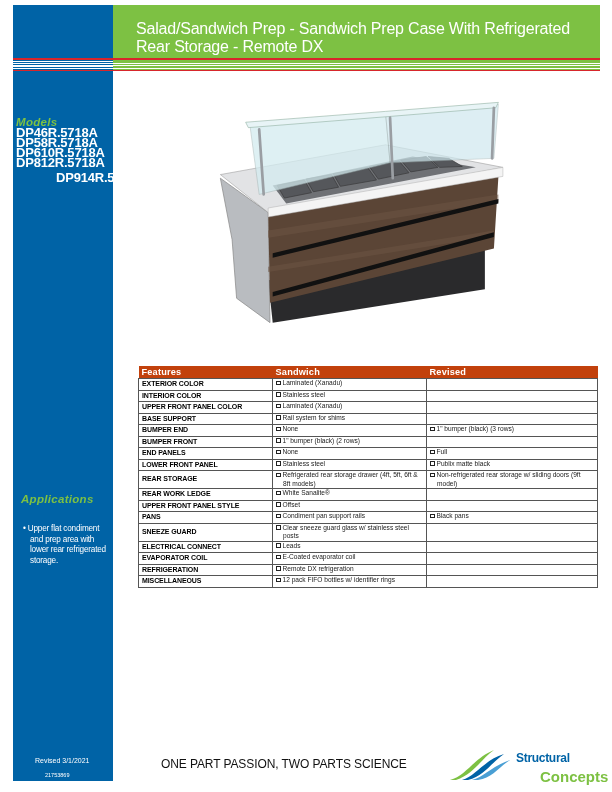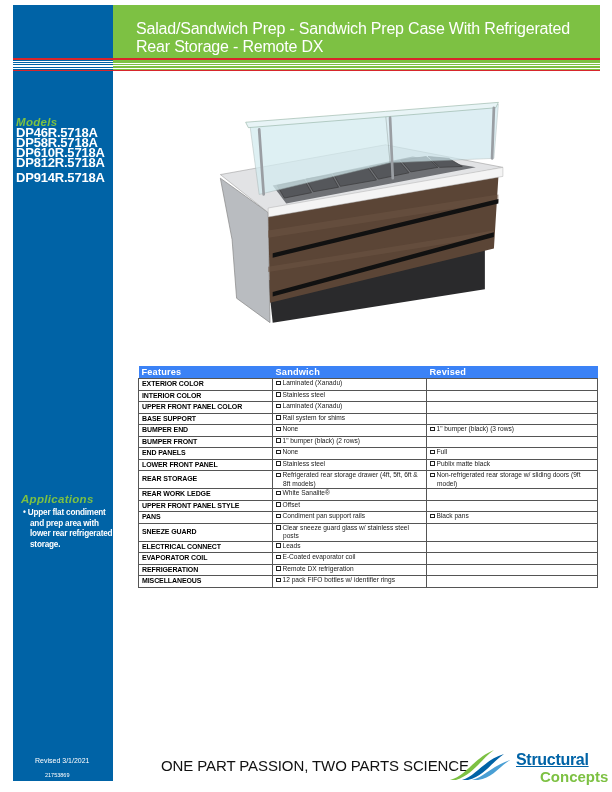--- a/index.html
+++ b/index.html
@@ -9,44 +9,44 @@
     .sidebar { position: absolute; left: 13px; top: 5px; width: 100px; height: 776px; background: #0063a6; }
     .header { position: absolute; left: 113px; top: 5px; width: 487px; height: 54px; background: #7dc143; }
     .title { position: absolute; left: 136px; top: 20px; width: 465px; color: #ffffff; font-size: 16px; line-height: 18px; letter-spacing: -0.2px; }
 
     .stripes { position: absolute; left: 13px; top: 58px; width: 587px; height: 13px; }
     .stripe { position: absolute; left: 0; width: 587px; }
 
     .models { position: absolute; left: 16px; top: 108px; width: 96px; }
     .section-heading { color: #7dc143; font-weight: bold; font-style: italic; font-size: 11.5px; letter-spacing: 0.3px; margin-top: 8px; }
     .model-item { color: #ffffff; font-weight: bold; font-size: 13px; line-height: 10px; letter-spacing: -0.2px; }
-    .model-item.gap { margin-top: 5px; }
+    .model-item.gap { margin-top: 5px; margin-left: 40px; }
 
     .applications { position: absolute; left: 21px; top: 485px; width: 92px; }
-    .app-list { list-style: none; margin-top: 3px; font-weight: bold; }
+    .app-list { list-style: none; margin-top: 19px; }
     .app-list li { color: #ffffff; font-size: 8.2px; line-height: 10.5px; padding-left: 9px; text-indent: -7px; letter-spacing: -0.2px; }
 
     .product-image { position: absolute; left: 205px; top: 90px; width: 325px; height: 245px; }
 
     .spec-table { position: absolute; left: 138px; top: 366px; width: 459px; border-collapse: collapse; table-layout: fixed; }
     .spec-table col.c1 { width: 134px; }
     .spec-table col.c2 { width: 154px; }
     .spec-table col.c3 { width: 171px; }
-    .spec-table th { background: #3b82f6; color: #ffffff; font-size: 9.2px; font-weight: bold; text-align: left; padding: 1px 3px; height: 12px; letter-spacing: 0.2px; }
+    .spec-table th { background: #c2410c; color: #ffffff; font-size: 9.2px; font-weight: bold; text-align: left; padding: 1px 3px; height: 12px; letter-spacing: 0.2px; }
     .spec-table td { border: 1px solid #555; font-size: 6.6px; padding: 0 3px; vertical-align: top; height: 11.5px; line-height: 8.5px; }
     .spec-table td.feat { font-weight: bold; font-size: 7px; vertical-align: middle; letter-spacing: -0.1px; }
     .spec-table td.std, .spec-table td.opt { color: #222; }
     .box { display: inline-block; width: 4.5px; height: 4.5px; border: 0.7px solid #222; margin-right: 2px; vertical-align: 0px; }
     .wrap-text { padding-left: 7px; text-indent: -7px; display: block; }
 
     .footer-revised { position: absolute; left: 35px; top: 757px; color: #ffffff; font-size: 7px; }
     .footer-docnum { position: absolute; left: 45px; top: 772px; color: #ffffff; font-size: 5.5px; }
-    .tagline { position: absolute; left: 161px; top: 757px; font-size: 15px; color: #111; letter-spacing: -0.1px; }
+    .tagline { position: absolute; left: 161px; top: 757px; font-size: 12px; color: #111; letter-spacing: -0.1px; }
     .logo { position: absolute; left: 448px; top: 748px; width: 150px; height: 34px; }
-    .logo-word1 { position: absolute; left: 68px; top: 3px; font-weight: bold; font-size: 16px; color: #0063a6; letter-spacing: -0.3px; text-decoration: underline; }
+    .logo-word1 { position: absolute; left: 68px; top: 3px; font-weight: bold; font-size: 12px; color: #0063a6; letter-spacing: -0.3px; }
     .logo-word2 { position: absolute; left: 92px; top: 20px; font-weight: bold; font-size: 15px; color: #7dc143; }
   </style>
 </head>
 <body>
 
 <div class="sidebar"></div>
 <div class="header"></div>
 <div class="title">Salad/Sandwich Prep - Sandwich Prep Case With  Refrigerated Rear Storage - Remote DX</div>
 
 <div class="stripes">

